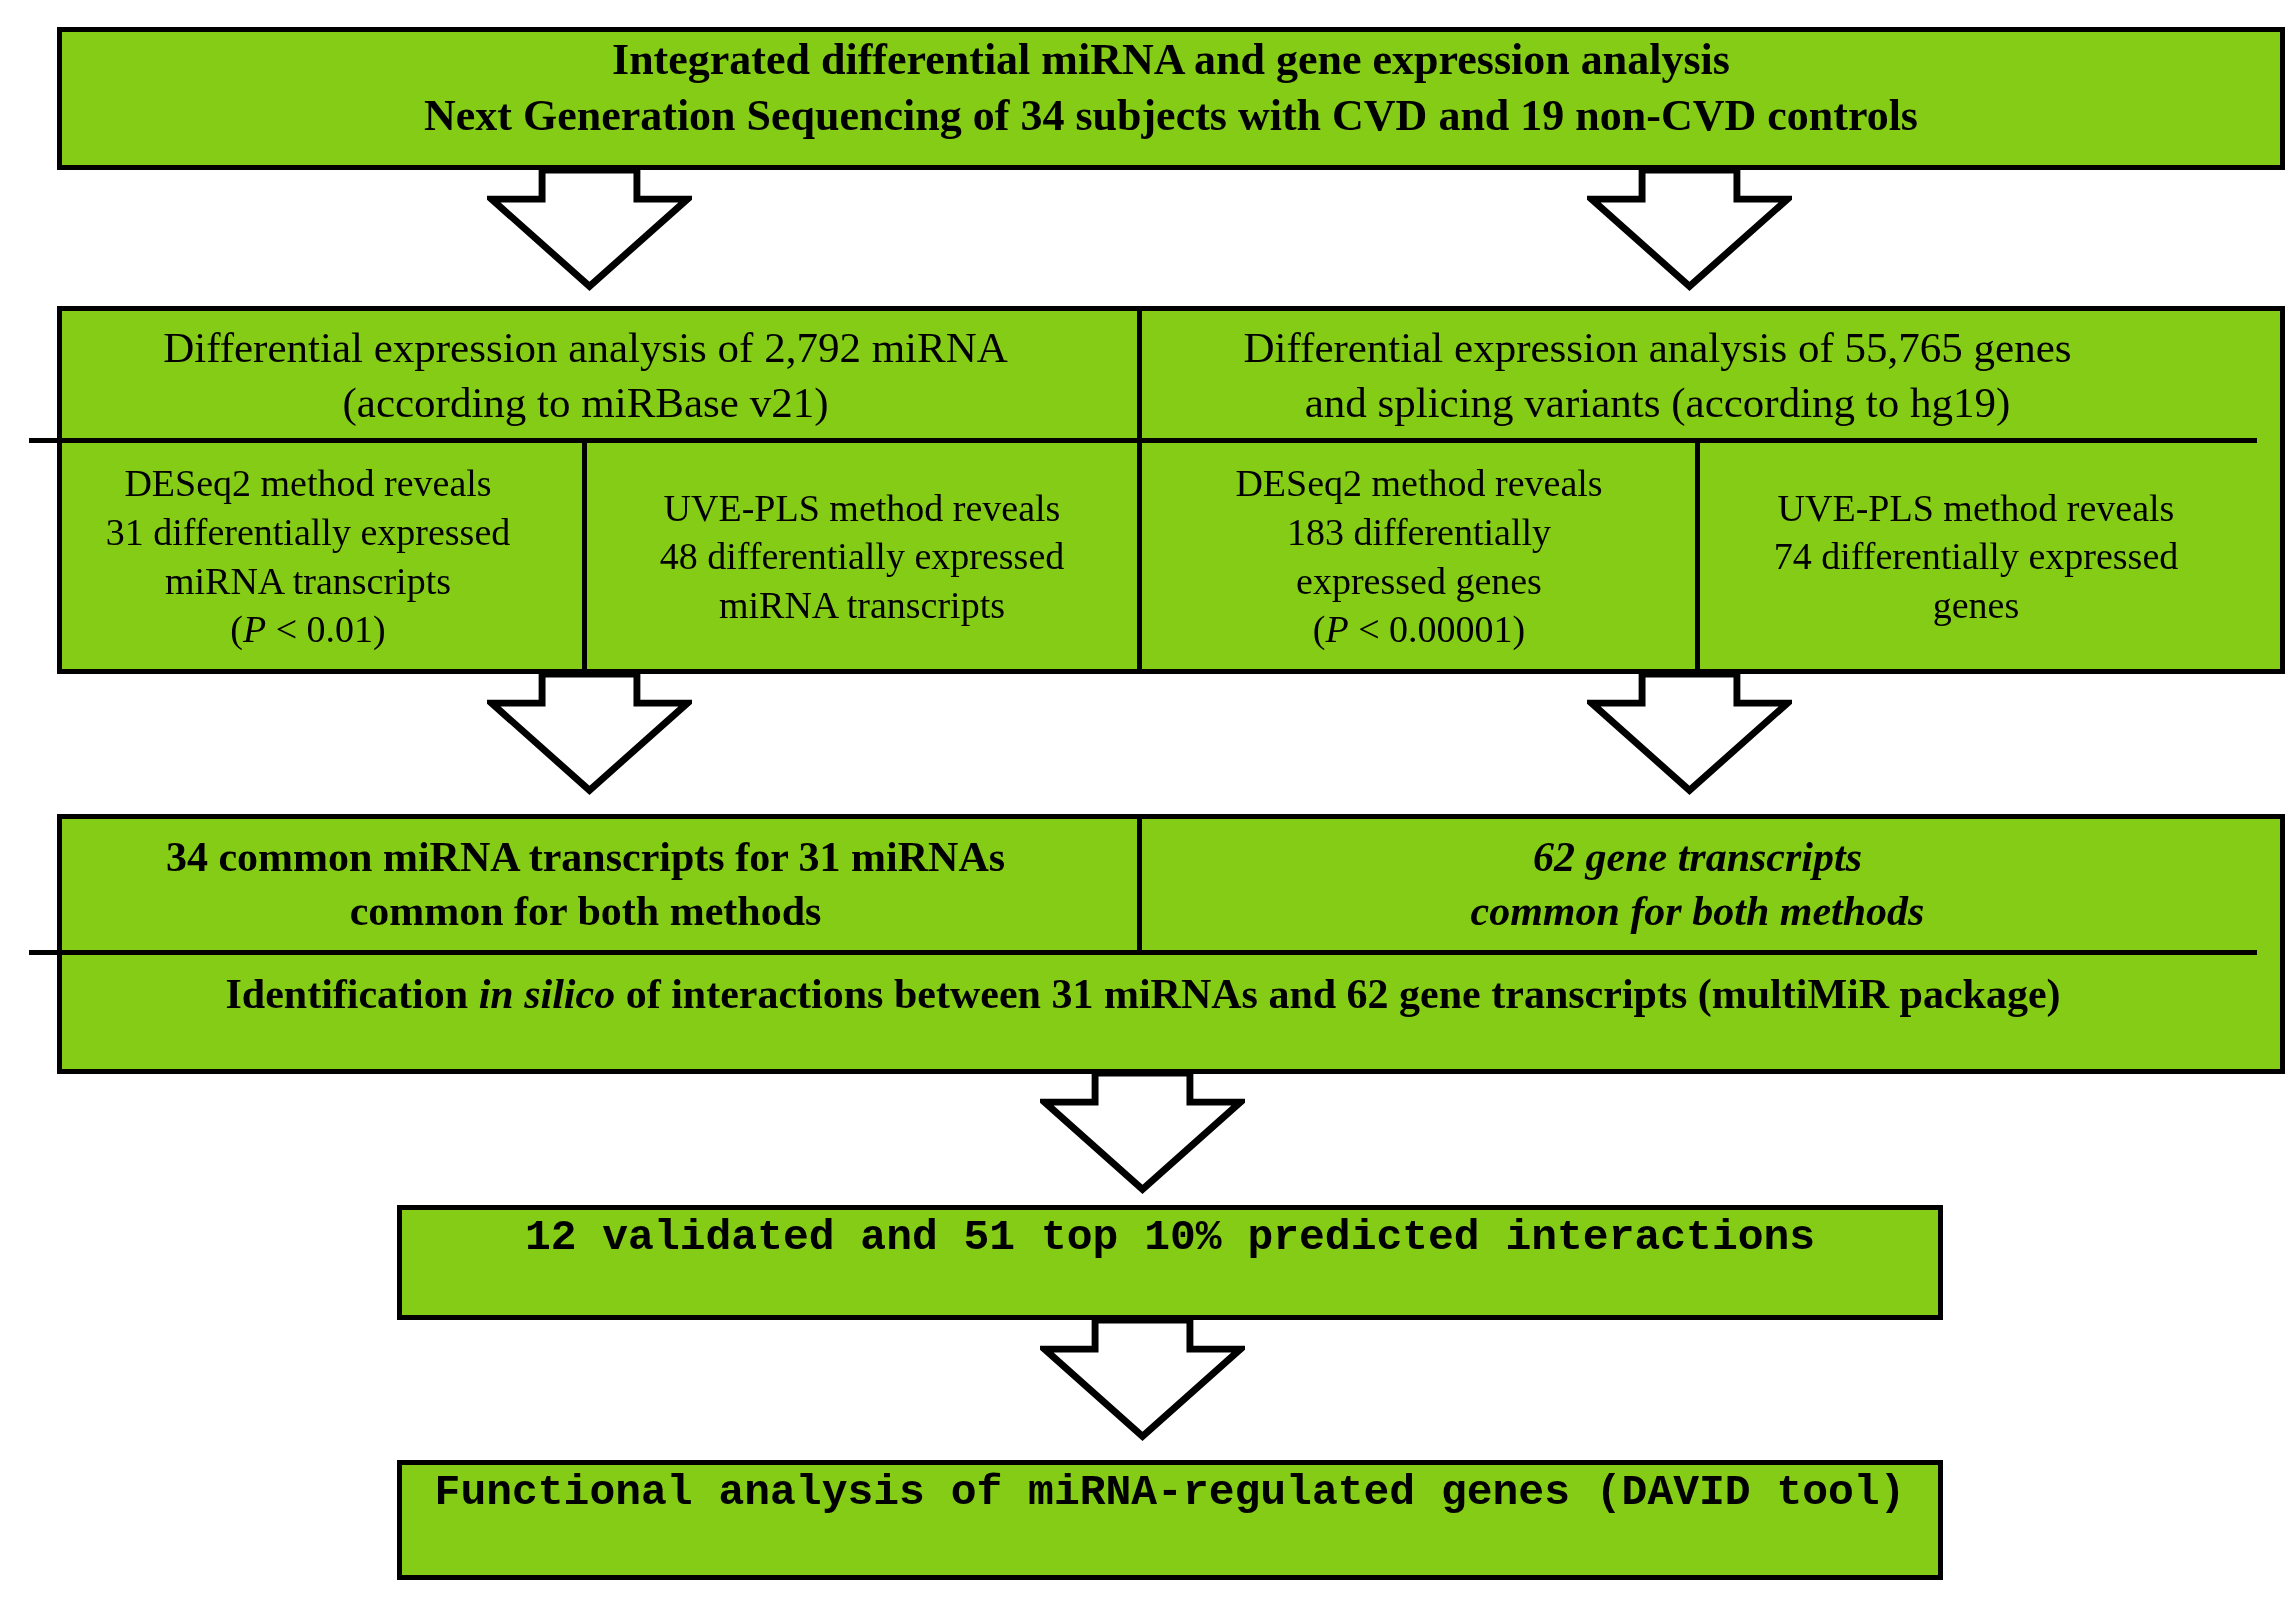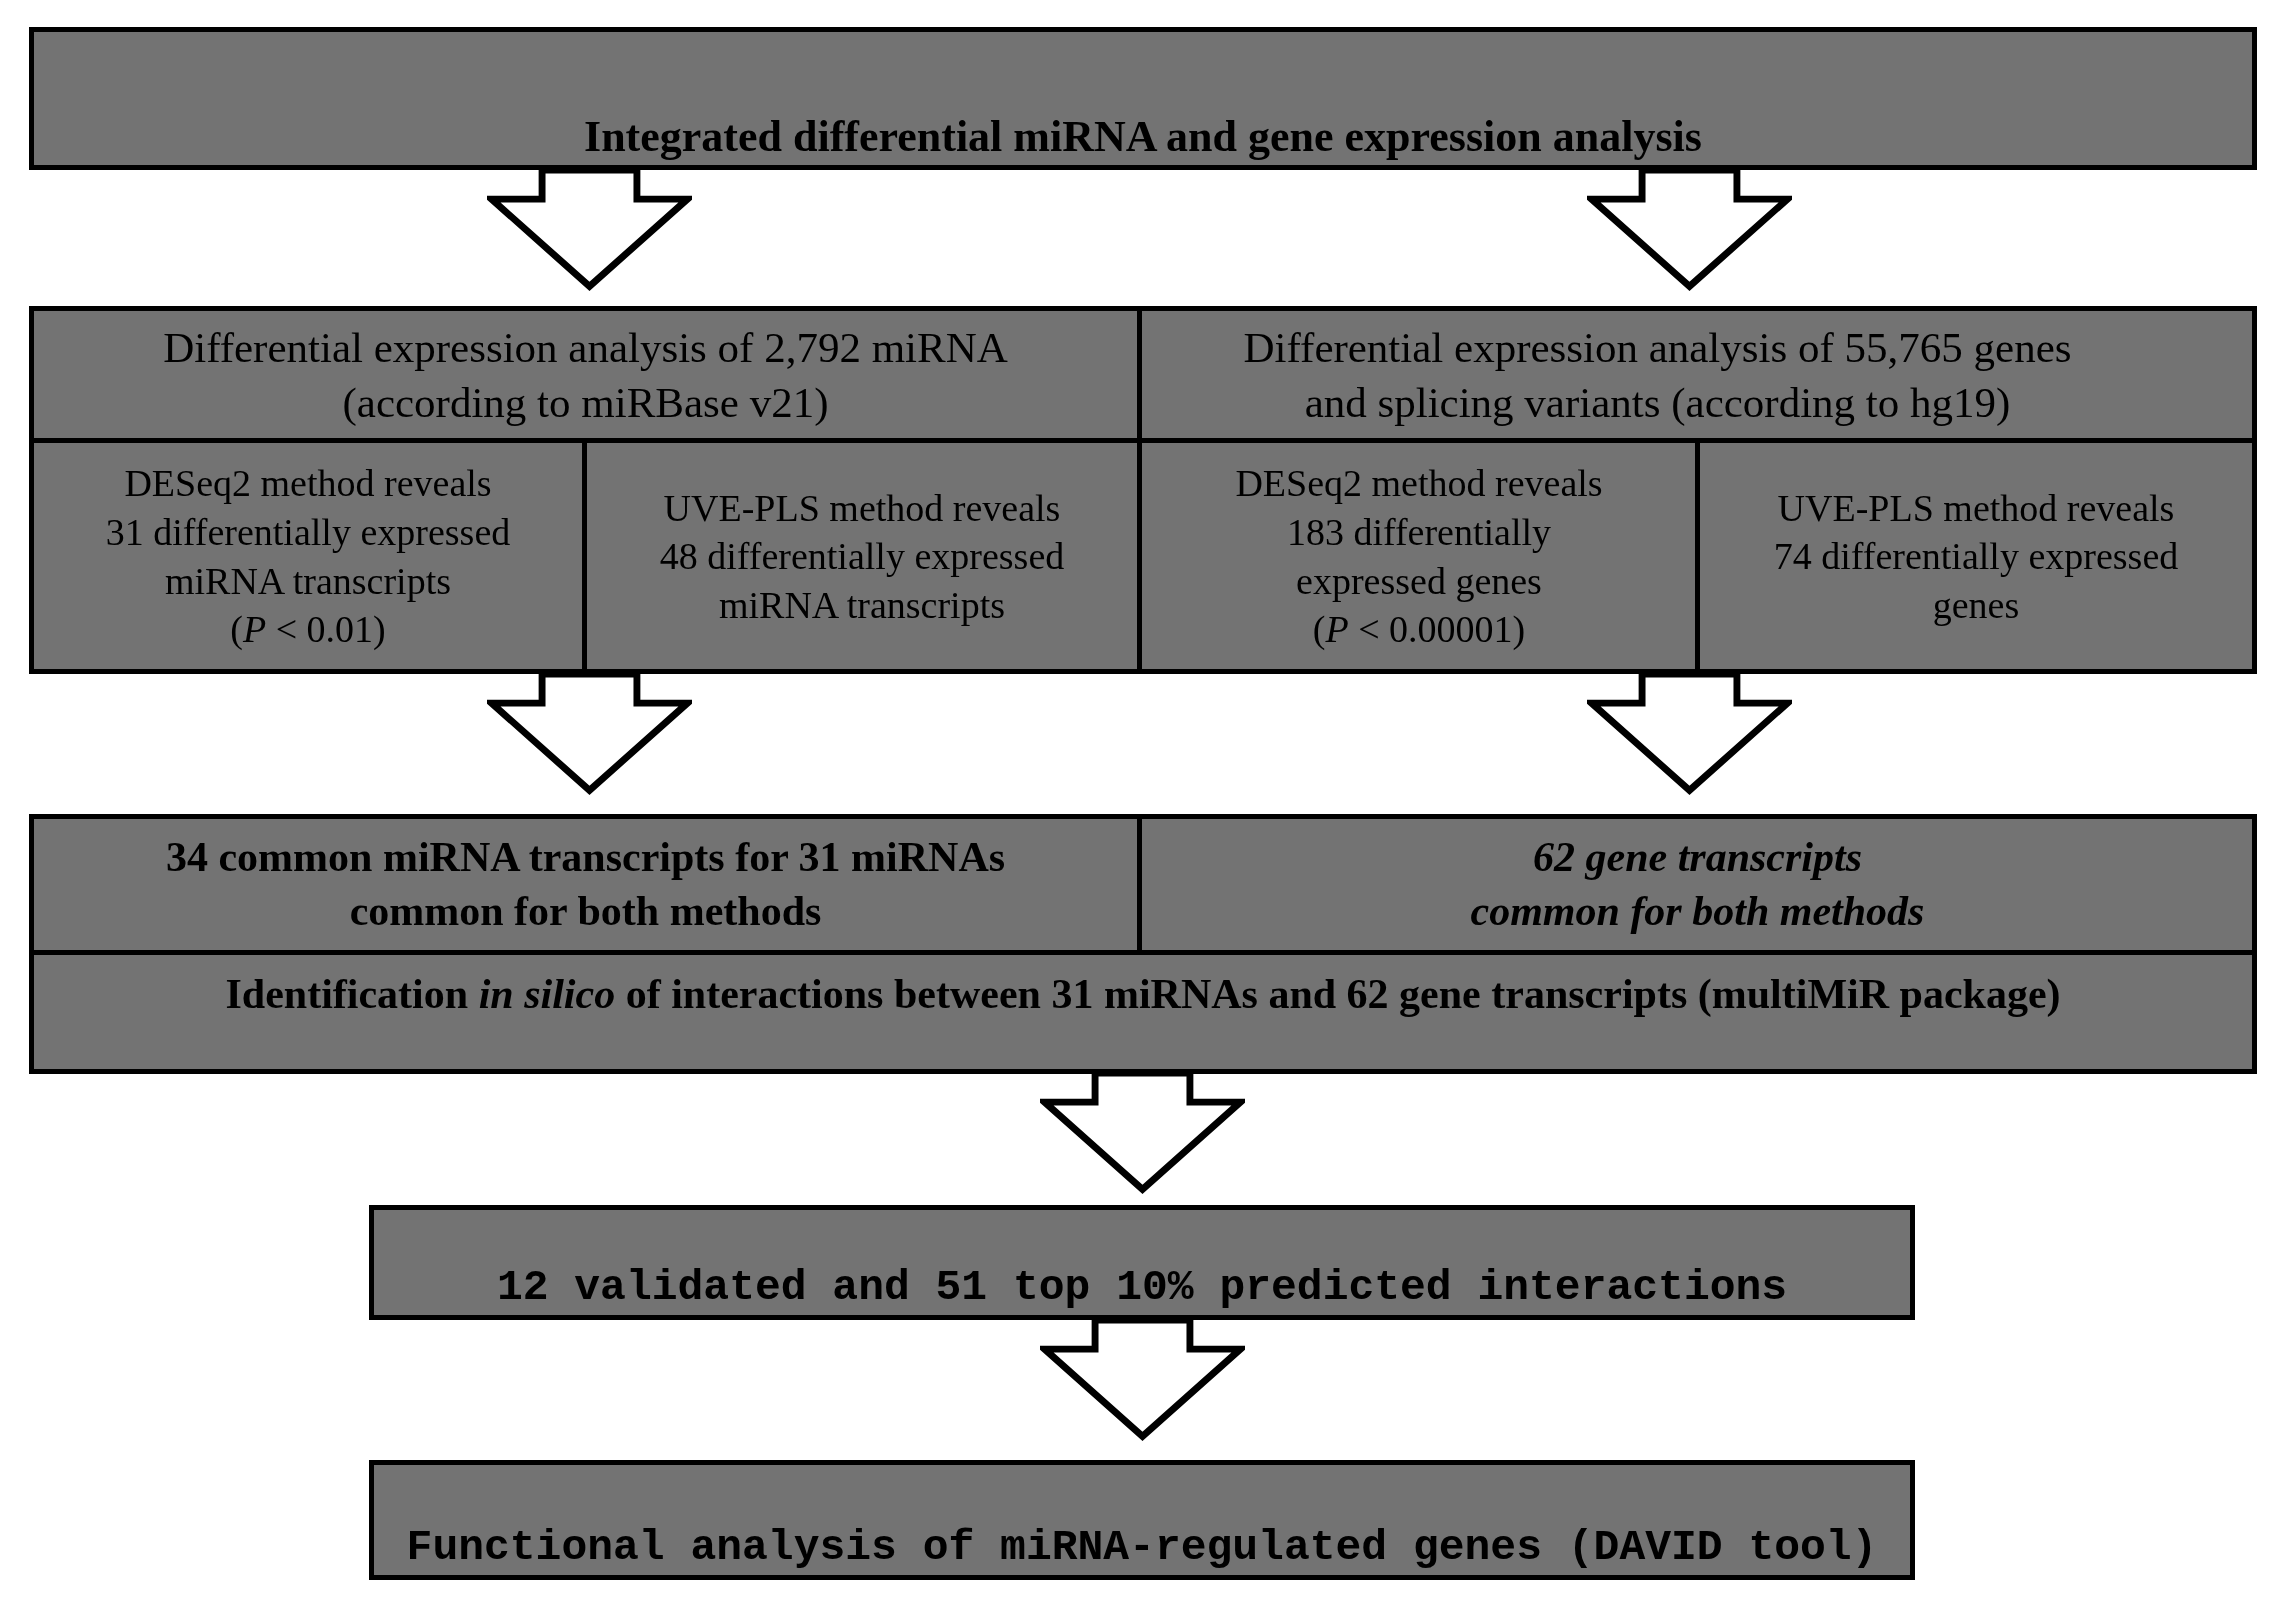--- a/index.html
+++ b/index.html
@@ -21,26 +21,27 @@
     left: 0;
     top: 0;
     width: 2295px;
     height: 1611px;
   }
 
   .node {
     position: absolute;
     box-sizing: border-box;
     border: 5.3px solid #000000;
-    background: #737373;
+    background: #84cc16;
     display: flex;
-    align-items: flex-end;
+    align-items: flex-start;
     justify-content: center;
     text-align: center;
     line-height: 1.28;
+    margin-left: 28px;
   }
 
   .cell {
     position: absolute;
     box-sizing: border-box;
     background: transparent;
     display: flex;
     align-items: center;
     justify-content: center;
     text-align: center;
@@ -80,20 +81,21 @@
   .arrow svg { display: block; }
 </style>
 </head>
 <body>
 
 <div id="flow">
 
   <div class="node" style="left:29px; top:27px; width:2228px; height:143px;">
     <span class="txt fs-title">
       <span>Integrated differential miRNA and gene expression analysis</span><br>
+      <span>Next Generation Sequencing of 34 subjects with CVD and 19 non-CVD controls</span>
     </span>
   </div>
 
   <div class="arrow" style="left:487px; top:170px; width:205px; height:121px;">
     <svg width="205" height="121" viewBox="0 0 268 158">
       <polygon points="72,0 196,0 196,38 262,38 134,152 6,38 72,38" fill="#ffffff" stroke="#000000" stroke-width="9" stroke-linejoin="miter"></polygon>
     </svg>
   </div>
 
   <div class="arrow" style="left:1587px; top:170px; width:205px; height:121px;">

